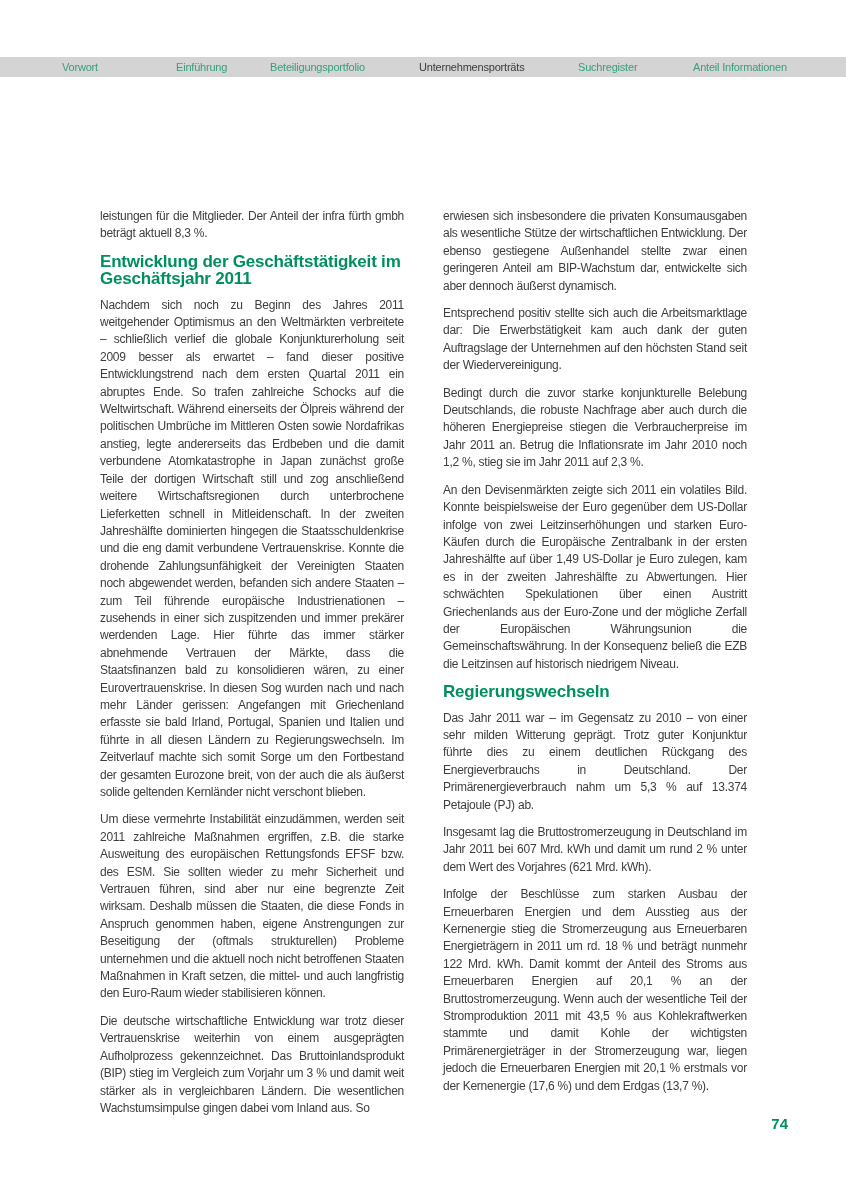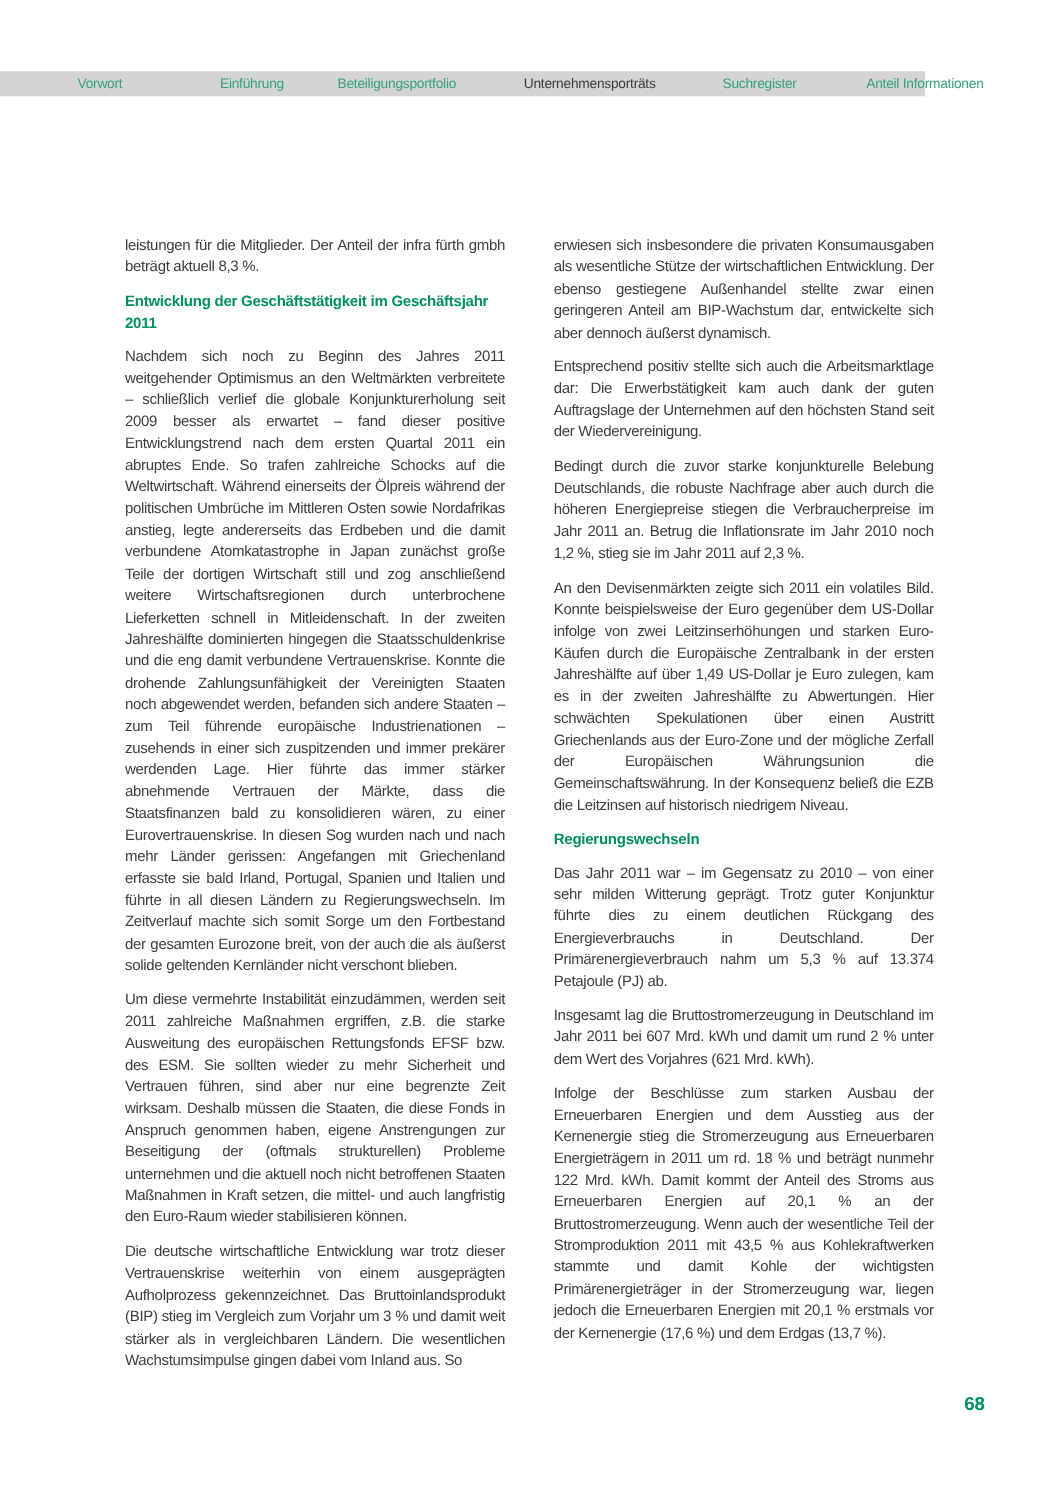--- a/index.html
+++ b/index.html
@@ -11,21 +11,21 @@
     width: 846px;
     height: 1197px;
     background: #ffffff;
     overflow: hidden;
   }
 
   
   .navbar {
     position: absolute;
     left: 0; top: 57px;
-    width: 740px; height: 20px;
+    width: 846px; height: 20px;
     background: #d4d4d4;
   }
   .nav-item {
     position: absolute;
     top: 0;
     height: 20px;
     line-height: 20px;
     font-size: 11px;
     letter-spacing: -0.2px;
     color: #35a07e;
@@ -47,37 +47,37 @@
     width: 380px;
     font-size: 10.5px;
     line-height: 15.5px;
     letter-spacing: -0.15px;
     color: #3c3c3c;
   }
 
   
   .col {
     position: absolute;
-    top: 188px;
+    top: 208px;
     width: 304px;
     font-size: 12px;
     line-height: 17.4px;
     letter-spacing: -0.25px;
     color: #3d3d3d;
     text-align: justify;
     hyphens: auto;
     -webkit-hyphens: auto;
   }
   .col-left  { left: 100px; }
   .col-right { left: 443px; }
 
   .col p { margin: 0 0 10px 0; }
   .col h3 {
     margin: 5px 0 9px 0;
-    font-size: 12px;
+    font-size: 17px;
     line-height: 17.4px;
     font-weight: bold;
     letter-spacing: -0.2px;
     color: #008f60;
     text-align: left;
   }
 
   
   .page-number {
     position: absolute;
@@ -115,15 +115,15 @@
     <p>erwiesen sich insbesondere die privaten Konsumausgaben als wesentliche Stütze der wirtschaftlichen Entwicklung. Der ebenso gestiegene Außenhandel stellte zwar einen geringeren Anteil am BIP-Wachstum dar, entwickelte sich aber dennoch äußerst dynamisch.</p>
     <p>Entsprechend positiv stellte sich auch die Arbeitsmarktlage dar: Die Erwerbstätigkeit kam auch dank der guten Auftragslage der Unternehmen auf den höchsten Stand seit der Wiedervereinigung.</p>
     <p>Bedingt durch die zuvor starke konjunkturelle Belebung Deutschlands, die robuste Nachfrage aber auch durch die höheren Energiepreise stiegen die Verbraucherpreise im Jahr 2011 an. Betrug die Inflationsrate im Jahr 2010 noch 1,2 %, stieg sie im Jahr 2011 auf 2,3 %.</p>
     <p>An den Devisenmärkten zeigte sich 2011 ein volatiles Bild. Konnte beispielsweise der Euro gegenüber dem US-Dollar infolge von zwei Leitzinserhöhungen und starken Euro-Käufen durch die Europäische Zentralbank in der ersten Jahreshälfte auf über 1,49 US-Dollar je Euro zulegen, kam es in der zweiten Jahreshälfte zu Abwertungen. Hier schwächten Spekulationen über einen Austritt Griechenlands aus der Euro-Zone und der mögliche Zerfall der Europäischen Währungsunion die Gemeinschaftswährung. In der Konsequenz beließ die EZB die Leitzinsen auf historisch niedrigem Niveau.</p>
     <h3>Regierungswechseln</h3>
     <p>Das Jahr 2011 war – im Gegensatz zu 2010 – von einer sehr milden Witterung geprägt. Trotz guter Konjunktur führte dies zu einem deutlichen Rückgang des Energieverbrauchs in Deutschland. Der Primärenergieverbrauch nahm um 5,3 % auf 13.374 Petajoule (PJ) ab.</p>
     <p>Insgesamt lag die Bruttostromerzeugung in Deutschland im Jahr 2011 bei 607 Mrd. kWh und damit um rund 2 % unter dem Wert des Vorjahres (621 Mrd. kWh).</p>
     <p>Infolge der Beschlüsse zum starken Ausbau der Erneuerbaren Energien und dem Ausstieg aus der Kernenergie stieg die Stromerzeugung aus Erneuerbaren Energieträgern in 2011 um rd. 18 % und beträgt nunmehr 122 Mrd. kWh. Damit kommt der Anteil des Stroms aus Erneuerbaren Energien auf 20,1 % an der Bruttostromerzeugung. Wenn auch der wesentliche Teil der Stromproduktion 2011 mit 43,5 % aus Kohlekraftwerken stammte und damit Kohle der wichtigsten Primärenergieträger in der Stromerzeugung war, liegen jedoch die Erneuerbaren Energien mit 20,1 % erstmals vor der Kernenergie (17,6 %) und dem Erdgas (13,7 %).</p>
   </div>
 
-  <div class="page-number">68</div>
+  <div class="page-number">74</div>
 
 </div>
 
 </body></html>

